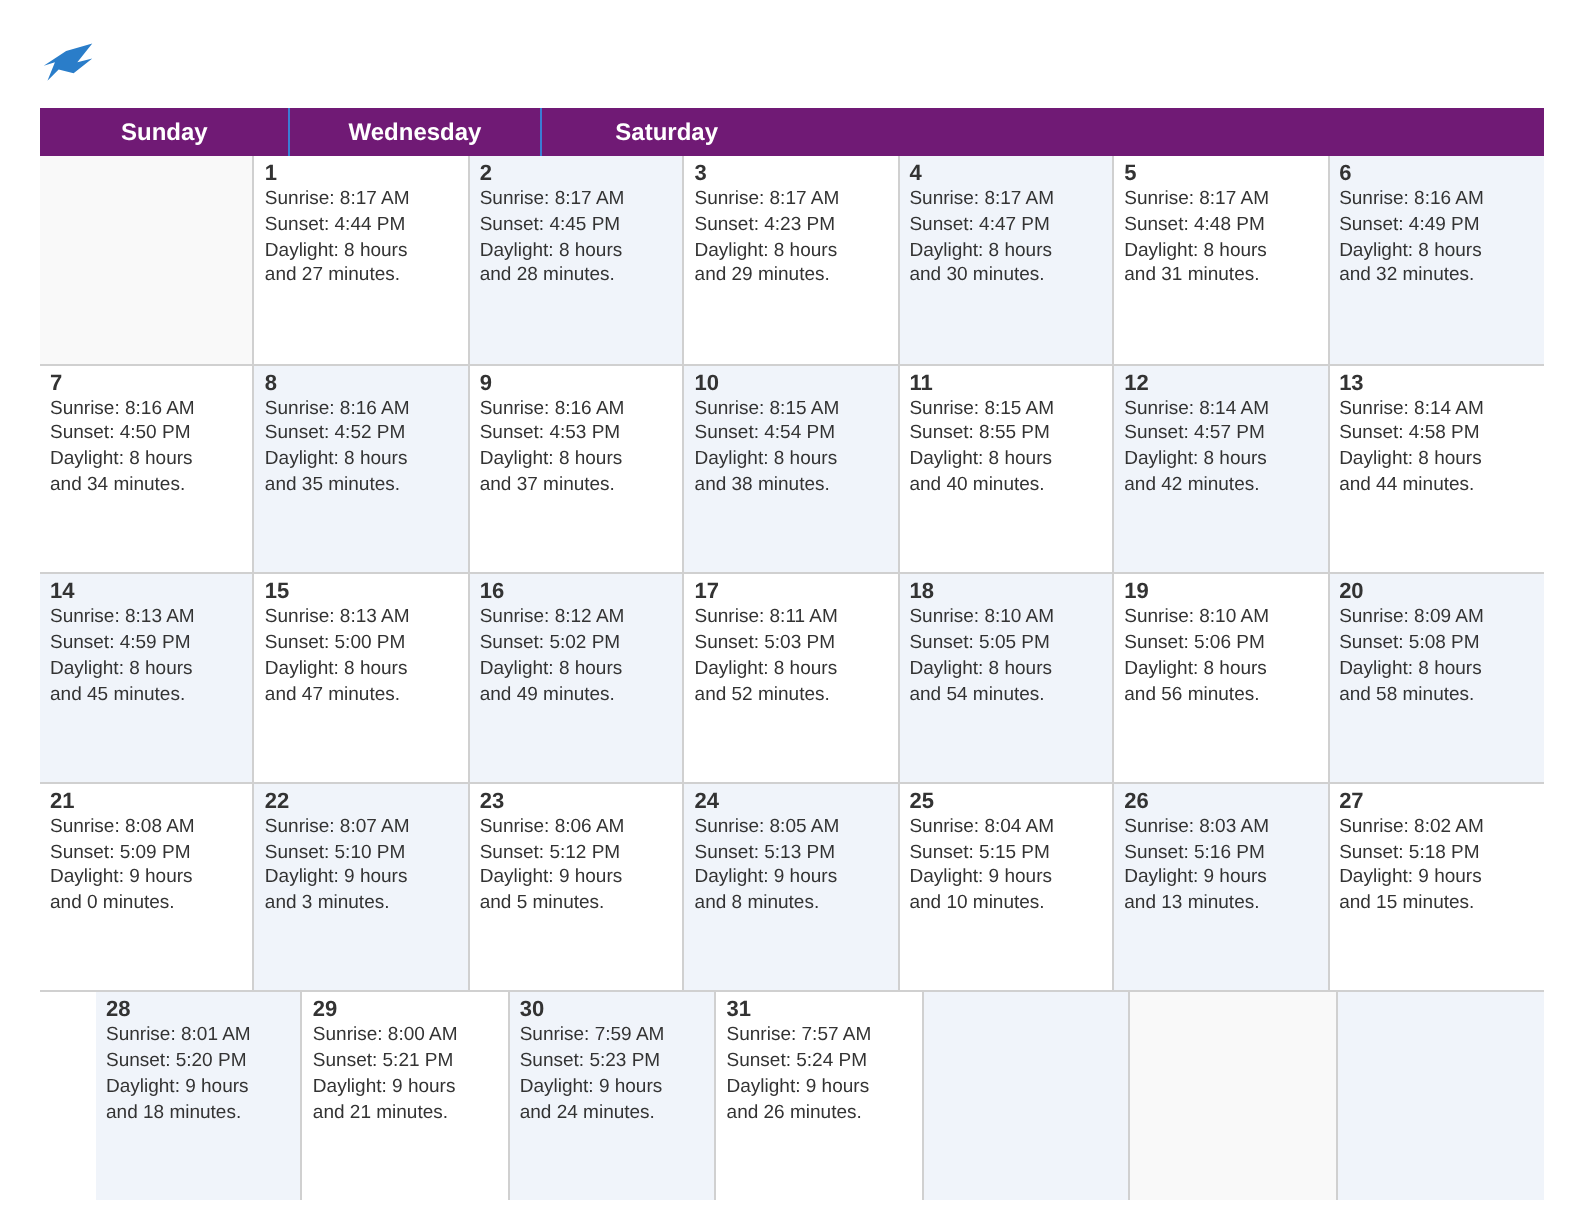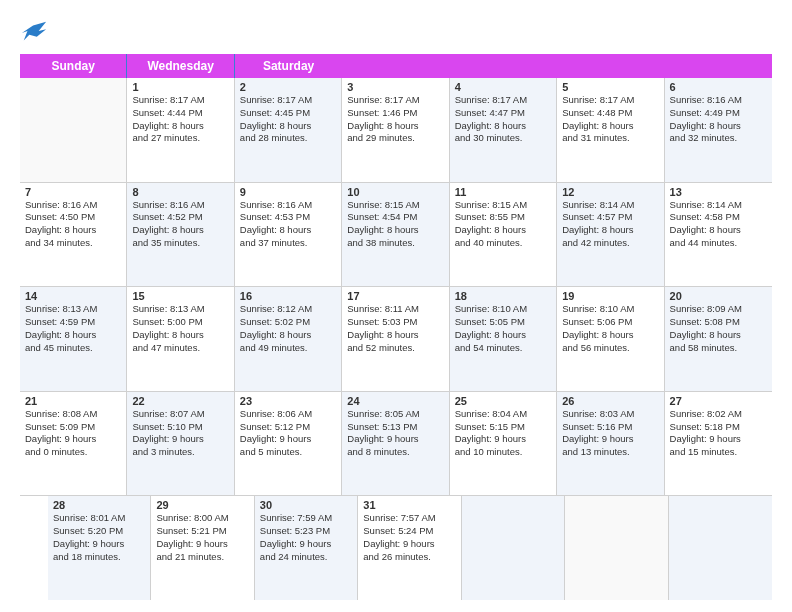--- a/index.html
+++ b/index.html
@@ -55,22 +55,22 @@
       color: #555;
       margin-top: 2px;
     }
     .calendar {
       flex: 1;
       display: flex;
       flex-direction: column;
     }
     .cal-header {
       display: grid;
-      grid-template-columns: repeat(7, 1fr);
-      background: #d946ef;
+      grid-template-columns: repeat(6, 1fr);
+      background: #701a75;
     }
     .cal-header-cell {
       color: #fff;
       font-weight: bold;
       font-size: 12px;
       text-align: center;
       padding: 5px 2px;
       border-right: 1px solid #3a7dd4;
     }
     .cal-header-cell:last-child { border-right: none; }
@@ -148,21 +148,21 @@
           <div class="cal-cell shaded">
             <span class="day-num">2</span>
             <span class="cell-line">Sunrise: 8:17 AM</span>
             <span class="cell-line">Sunset: 4:45 PM</span>
             <span class="cell-line">Daylight: 8 hours</span>
             <span class="cell-line">and 28 minutes.</span>
           </div>
           <div class="cal-cell">
             <span class="day-num">3</span>
             <span class="cell-line">Sunrise: 8:17 AM</span>
-            <span class="cell-line">Sunset: 1:46 PM</span>
+            <span class="cell-line">Sunset: 4:23 PM</span>
             <span class="cell-line">Daylight: 8 hours</span>
             <span class="cell-line">and 29 minutes.</span>
           </div>
           <div class="cal-cell shaded">
             <span class="day-num">4</span>
             <span class="cell-line">Sunrise: 8:17 AM</span>
             <span class="cell-line">Sunset: 4:47 PM</span>
             <span class="cell-line">Daylight: 8 hours</span>
             <span class="cell-line">and 30 minutes.</span>
           </div>

